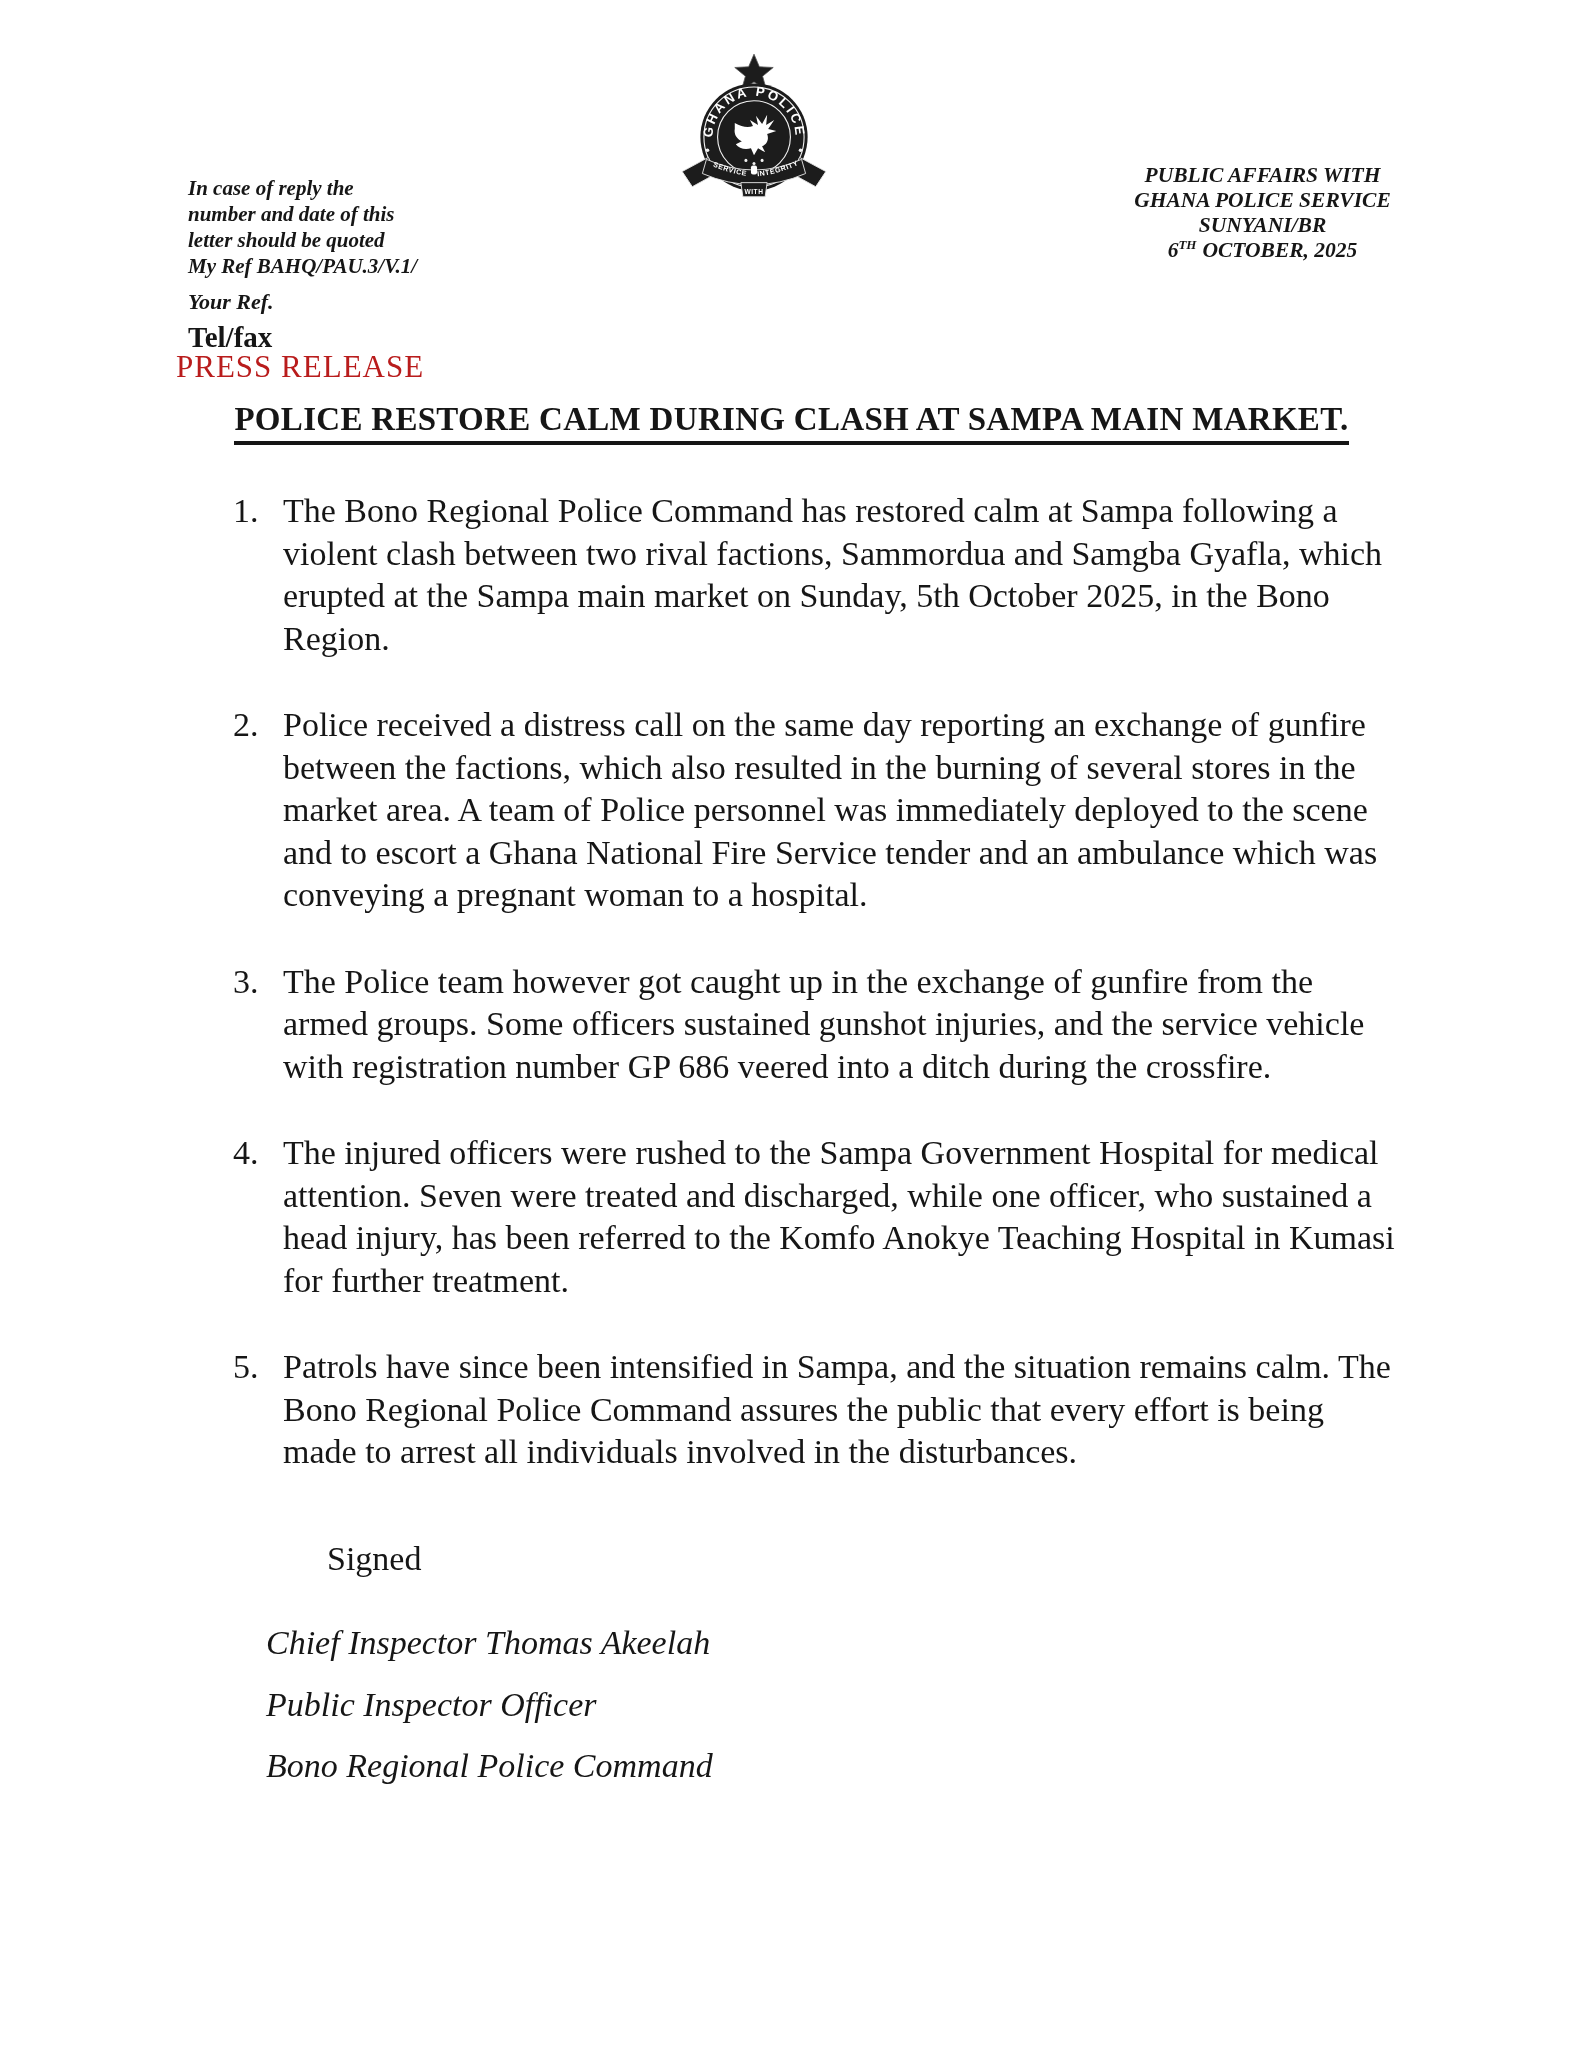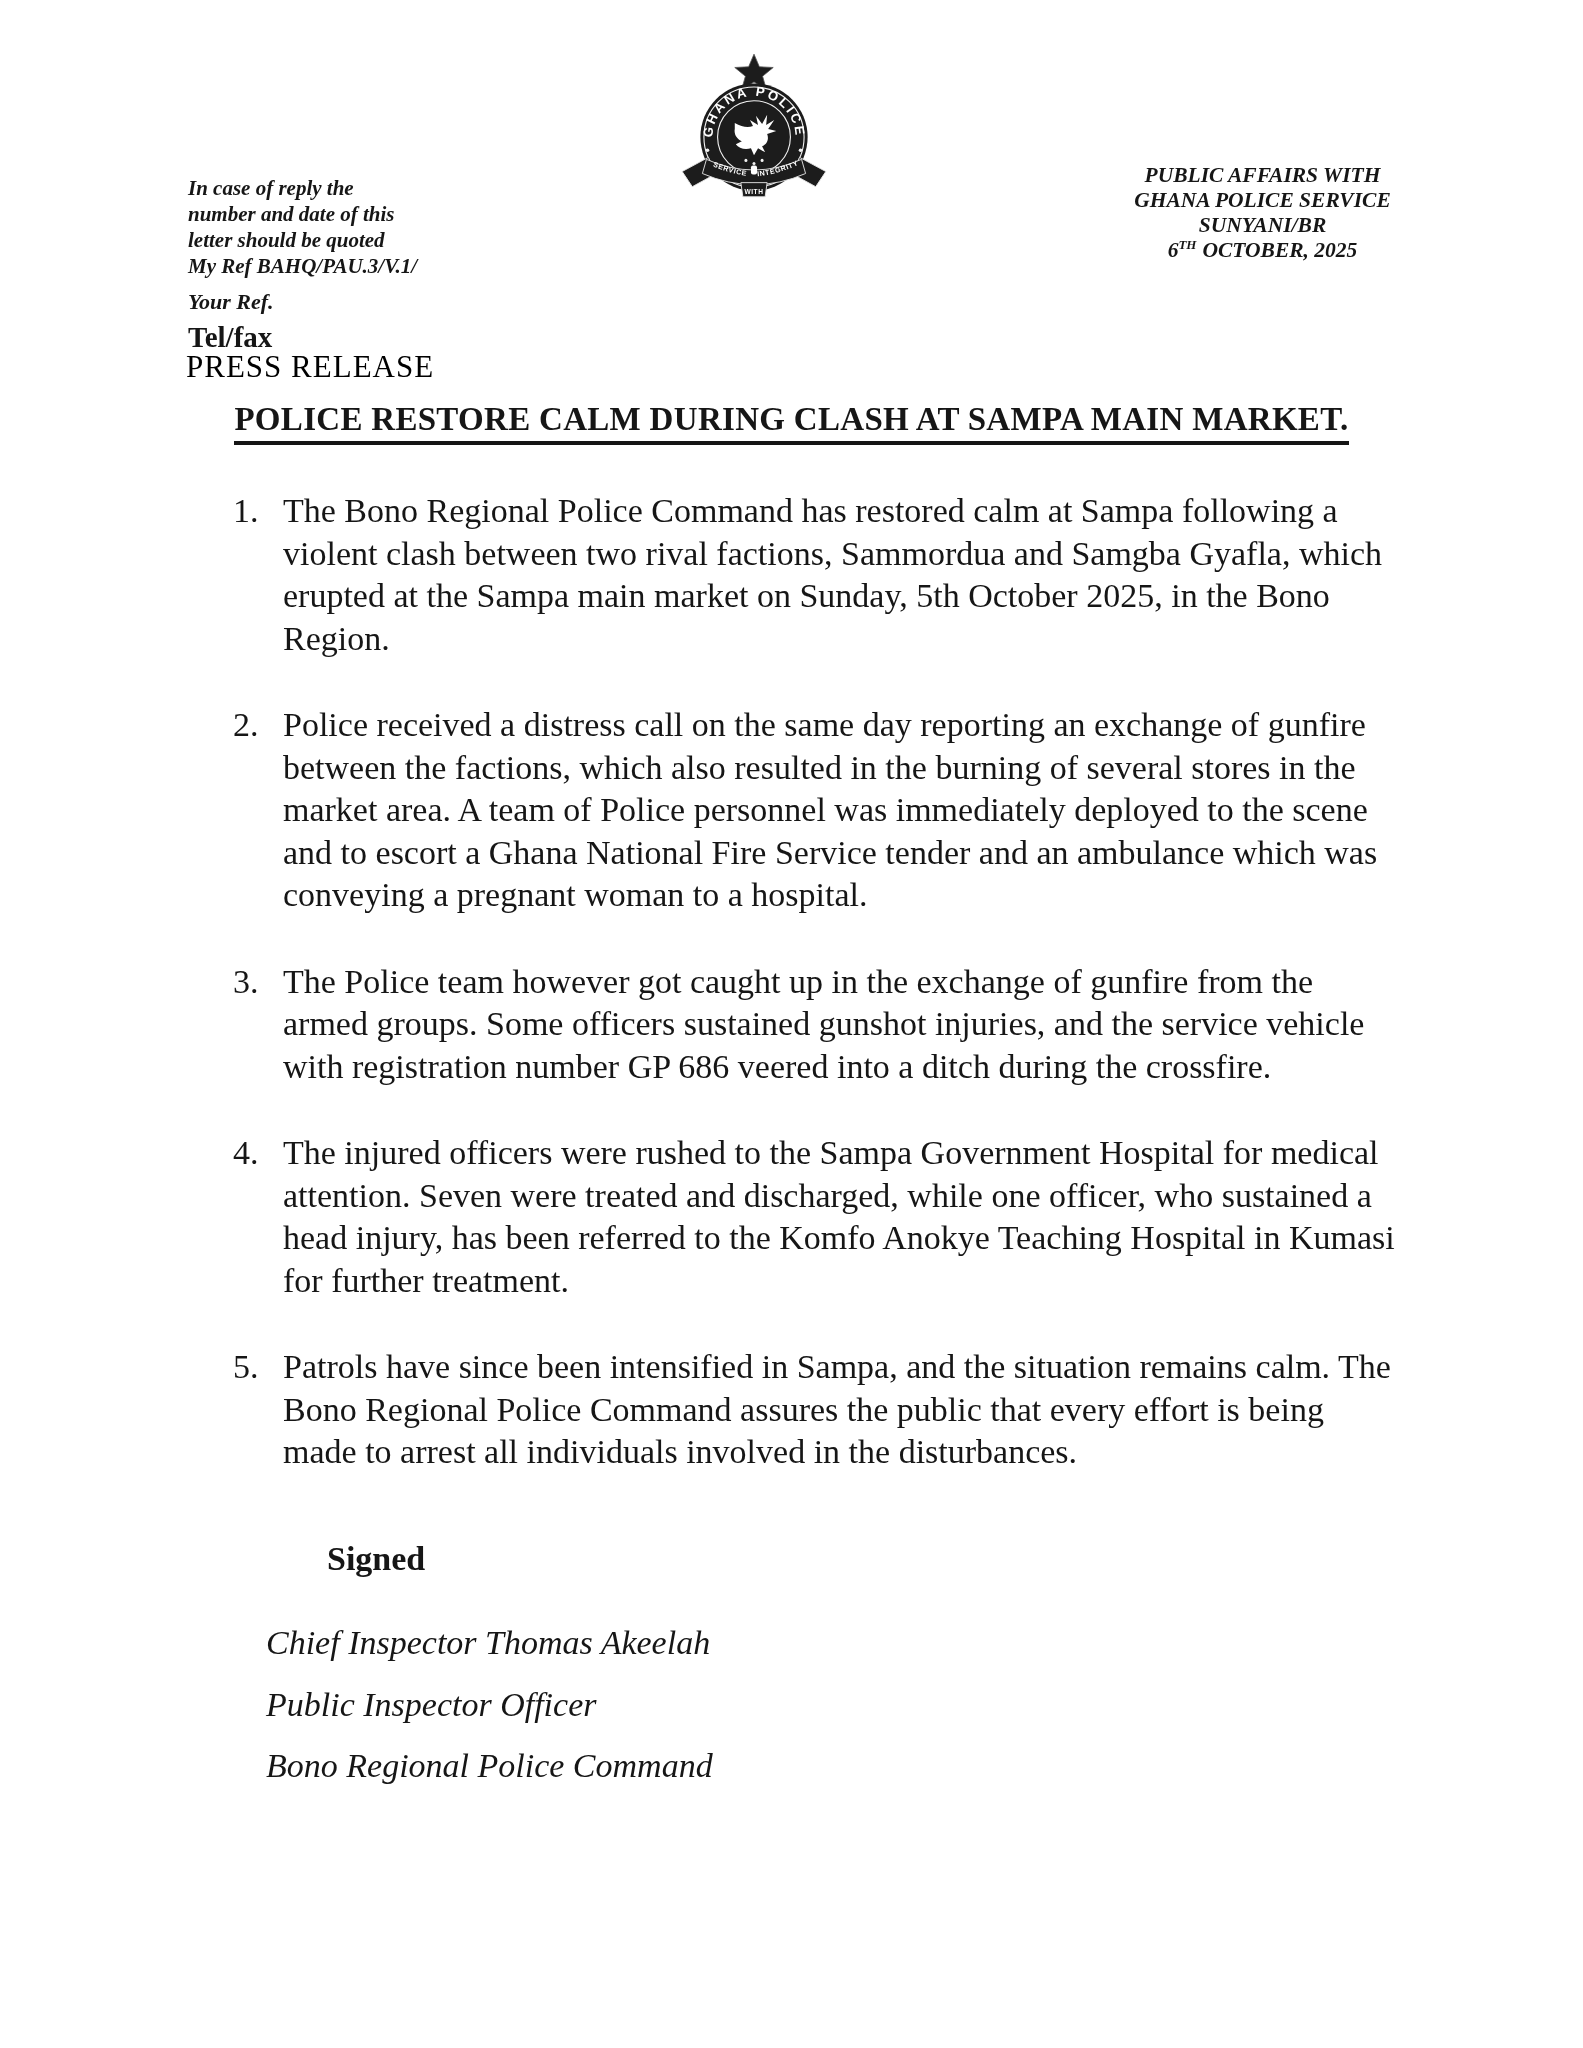--- a/index.html
+++ b/index.html
@@ -25,36 +25,36 @@
     font-weight:bold;font-size:29px;line-height:33px;margin-top:6px;
   }
   .hdr-right{
     position:absolute;left:1105px;top:163px;width:315px;
     text-align:center;font-style:italic;font-weight:bold;font-size:21.5px;line-height:25px;
   }
   .hdr-right sup{font-size:13px;line-height:0;}
   .date-rest{margin-left:0.28em;}
   
   .press{
-    position:absolute;left:186px;top:350px;
-    font-size:31px;color:#000000;letter-spacing:1px;line-height:34px;
+    position:absolute;left:176px;top:350px;
+    font-size:31px;color:#b91c1c;letter-spacing:1px;line-height:34px;
   }
   
   .title-wrap{position:absolute;left:0;top:401px;width:1583px;text-align:center;}
   .title{
     display:inline-block;font-weight:bold;font-size:33px;letter-spacing:0.3px;
     border-bottom:4px solid #151515;padding-bottom:3px;
   }
   
   .paras{position:absolute;left:233px;top:490px;width:1168px;}
   .para{display:flex;margin-bottom:44px;font-size:34px;line-height:42.5px;}
   .para .num{flex:none;width:50px;}
   .para .txt{flex:1;}
   
-  .signed{position:absolute;left:327px;top:1538px;font-weight:bold;font-size:34px;line-height:42px;}
+  .signed{position:absolute;left:327px;top:1538px;font-weight:normal;font-size:34px;line-height:42px;}
   .sig-block{position:absolute;left:266px;top:1622px;font-size:34px;line-height:42.5px;}
   .sig-block .sig-line{margin-bottom:19px;font-style:italic;}
 </style>
 </head>
 <body>
 
 <div id="page">
 
   <svg class="logo" viewBox="0 0 170 150" xmlns="http://www.w3.org/2000/svg">
 

